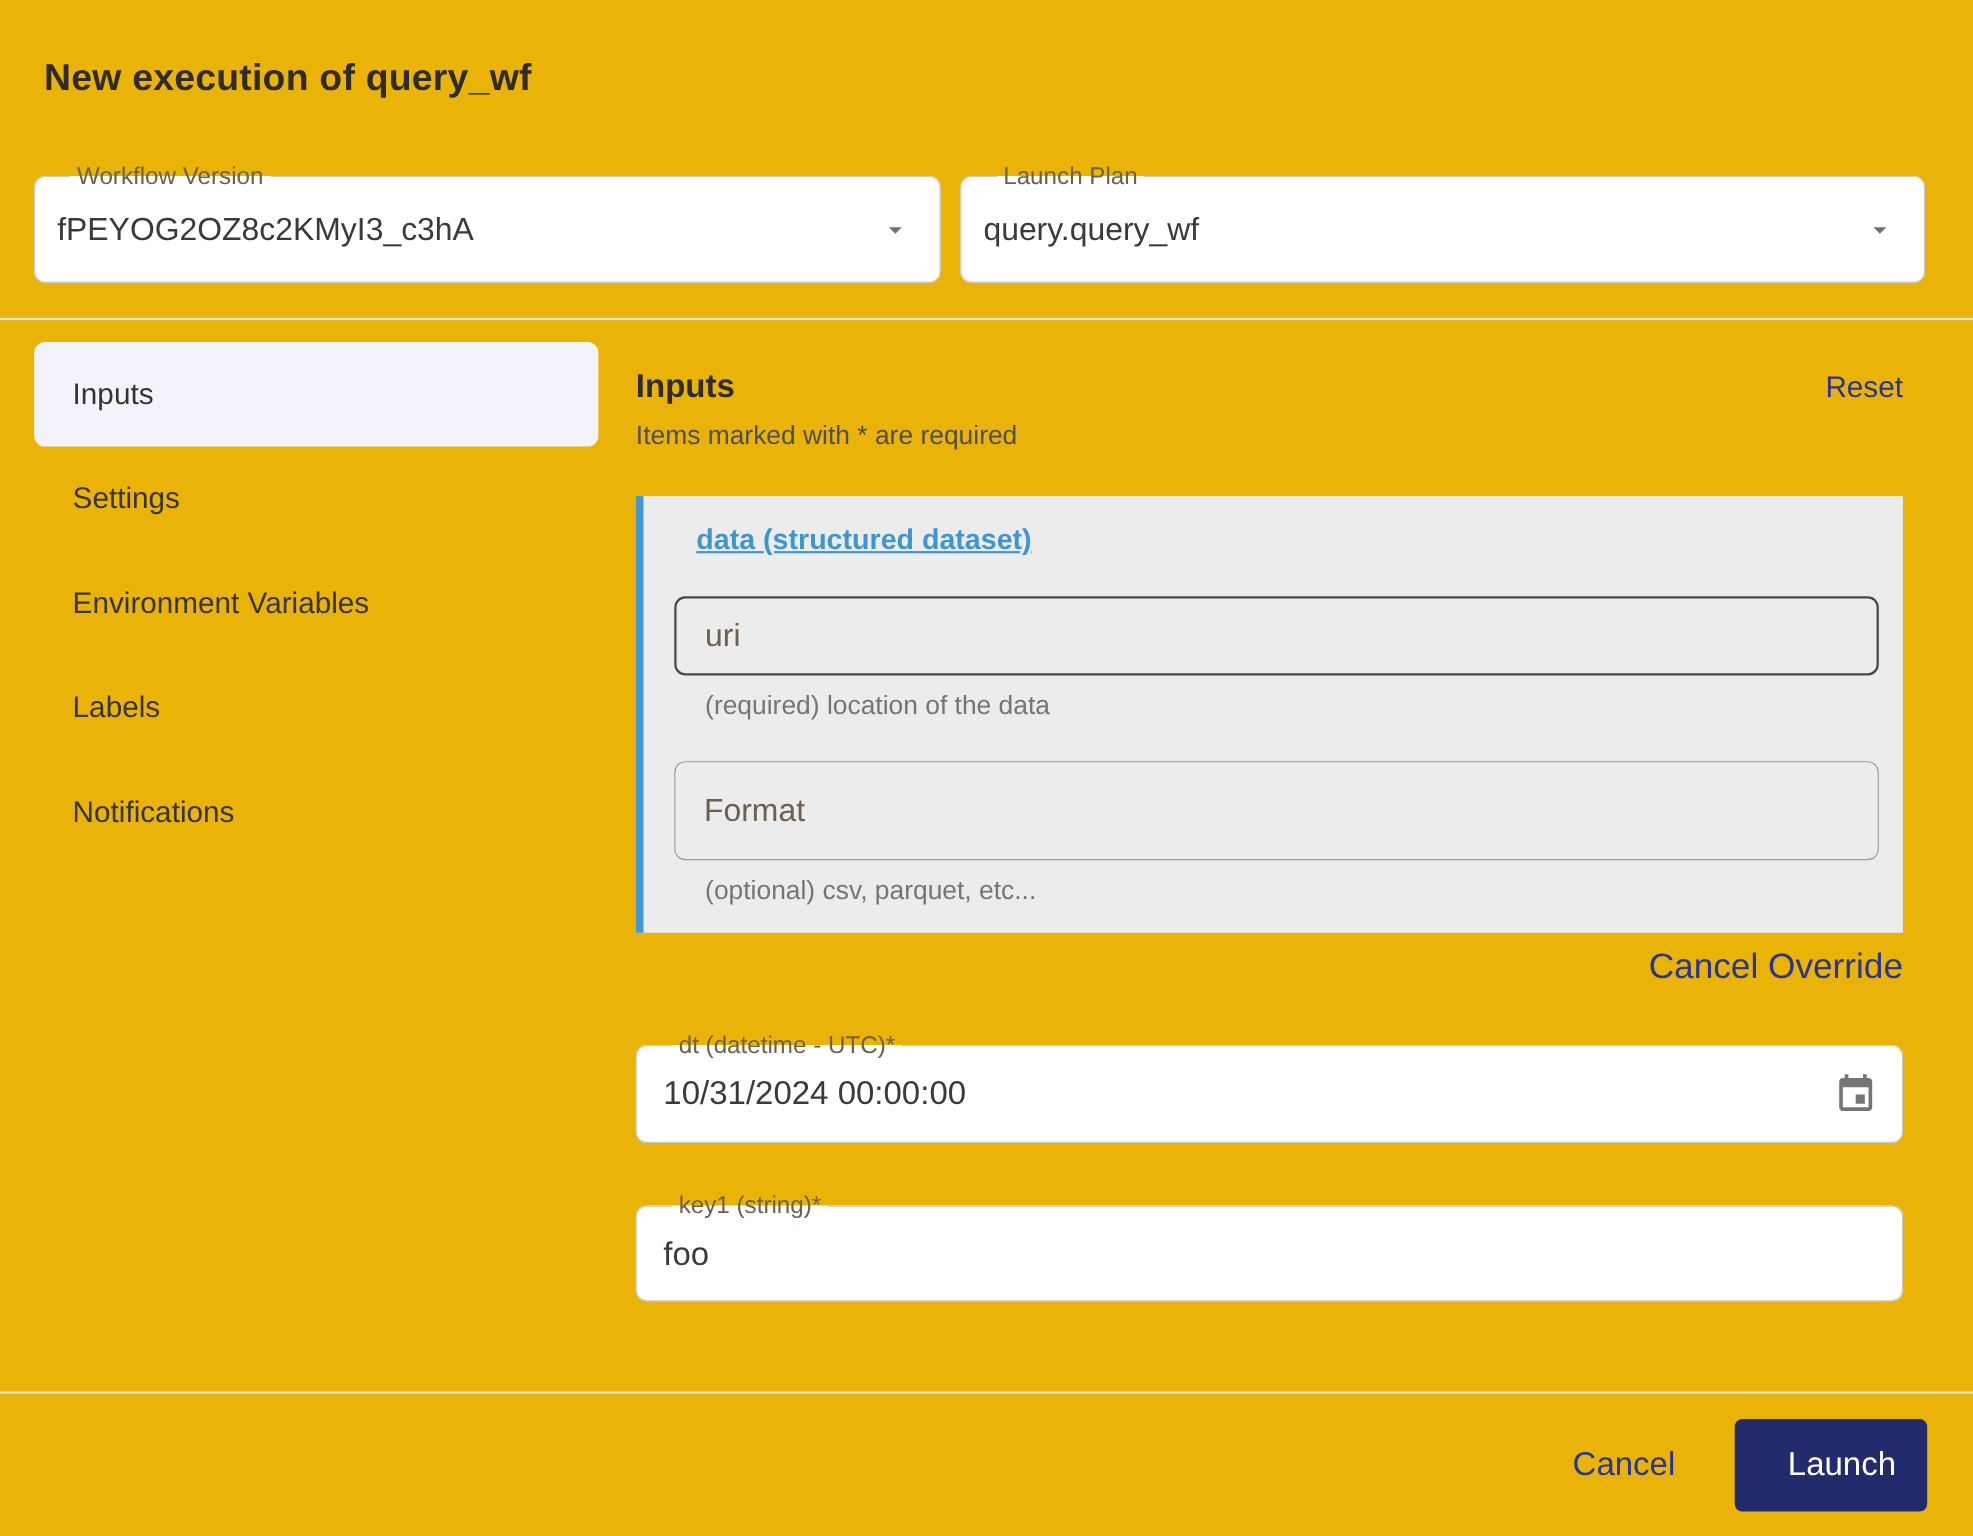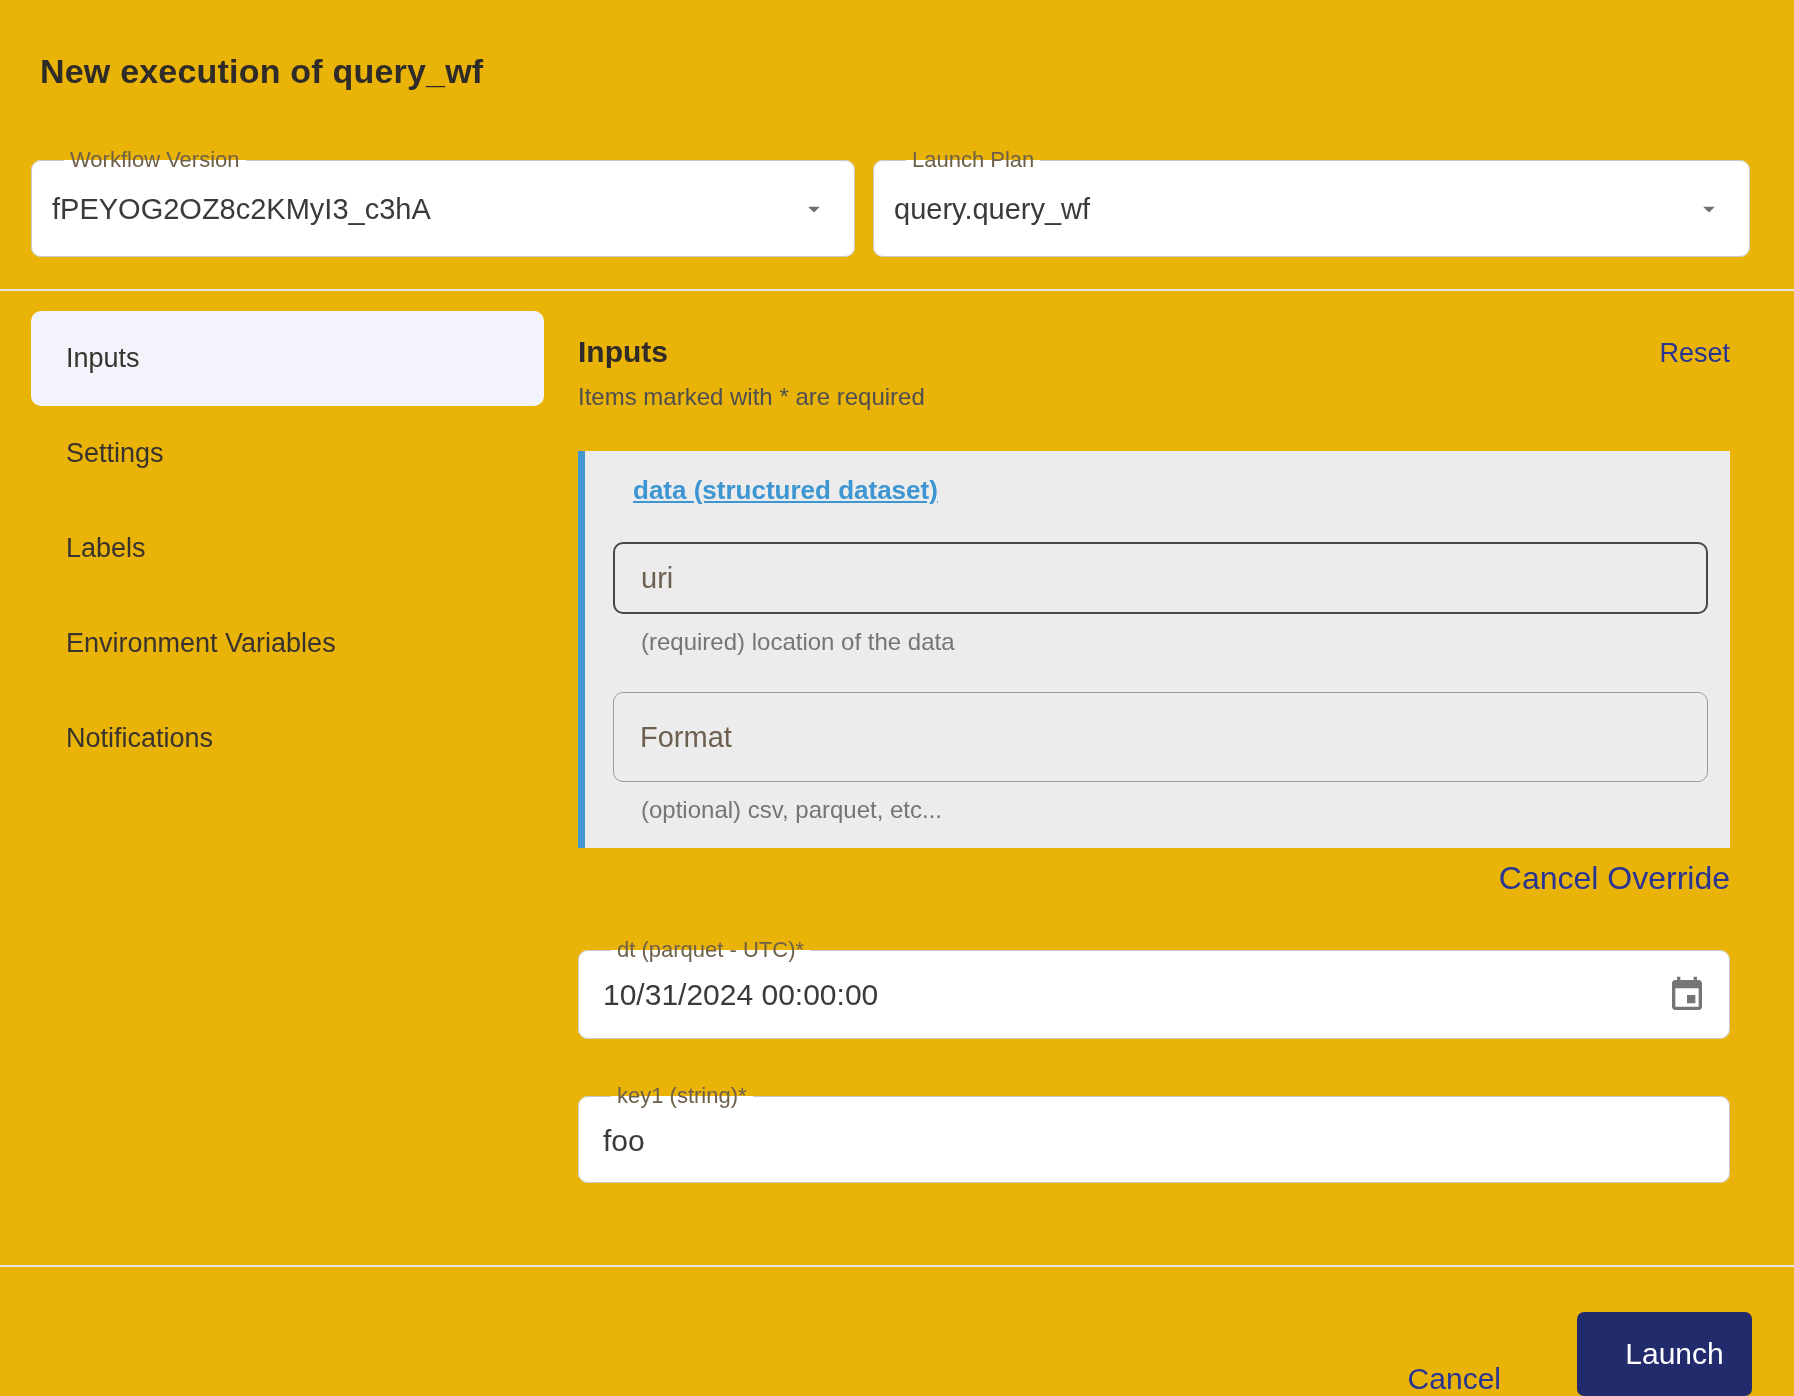--- a/index.html
+++ b/index.html
@@ -82,22 +82,22 @@
     font-size: 30px; color: #3a3a3a; padding: 0 0 0 4px;
   }
   .icon-btn { width: 44px; height: 44px; border: none; background: transparent; cursor: pointer; padding: 0; display: flex; align-items: center; justify-content: center; }
   .cal-icon { width: 40px; height: 40px; }
   .cal-icon path { fill: #757575; }
   .field-outlined.key1 { margin-top: 44px; height: 100px; }
 
   
   .footer {
     border-top: 2px solid #e6e6e6; height: 131px; flex: 0 0 131px;
-    display: flex; align-items: flex-end; justify-content: flex-end;
-    padding-right: 42px; gap: 76px;
+    display: flex; align-items: center; justify-content: flex-end;
+    padding-right: 42px; gap: 54px;
   }
   .cancel-link { font-size: 30px; }
   .launch-btn {
     width: 175px; height: 84px; border: none; border-radius: 7px;
     background: #222c6d; color: #fff; font-size: 30px; font-weight: 500;
     font-family: "Liberation Sans", sans-serif; cursor: pointer; padding-left: 20px;
   }
 </style>
 </head>
 <body>
@@ -133,24 +133,24 @@
   <div class="body-row">
 
     <nav class="sidebar">
       <div class="side-item active">
         <span>Inputs</span>
       </div>
       <div class="side-item">
         <span>Settings</span>
       </div>
       <div class="side-item">
+        <span>Environment Variables</span>
+      </div>
+      <div class="side-item">
         <span>Labels</span>
-      </div>
-      <div class="side-item">
-        <span>Environment Variables</span>
       </div>
       <div class="side-item">
         <span>Notifications</span>
       </div>
     </nav>
 
     <main class="content">
 
       <div class="content-header">
         <h2 class="content-title">Inputs</h2>
@@ -166,21 +166,21 @@
 
         <input class="ds-input light-border" type="text" placeholder="Format" style="">
         <div class="ds-helper last">(optional) csv, parquet, etc...</div>
       </section>
 
       <div class="cancel-override-row">
         <span class="link cancel-override-link">Cancel Override</span>
       </div>
 
       <fieldset class="outlined field-outlined">
-        <legend>dt (parquet - UTC)*</legend>
+        <legend>dt (datetime - UTC)*</legend>
         <div class="field-inner">
           <input class="field-input" type="text" value="10/31/2024 00:00:00" style="">
           <button class="icon-btn">
             <svg class="cal-icon" viewBox="0 0 24 24">
               <path d="M17 12h-5v5h5v-5zM16 1v2H8V1H6v2H5c-1.11 0-1.99.9-1.99 2L3 19c0 1.1.89 2 2 2h14c1.1 0 2-.9 2-2V5c0-1.1-.9-2-2-2h-1V1h-2zm3 18H5V8h14v11z"></path>
             </svg>
           </button>
         </div>
       </fieldset>
 

